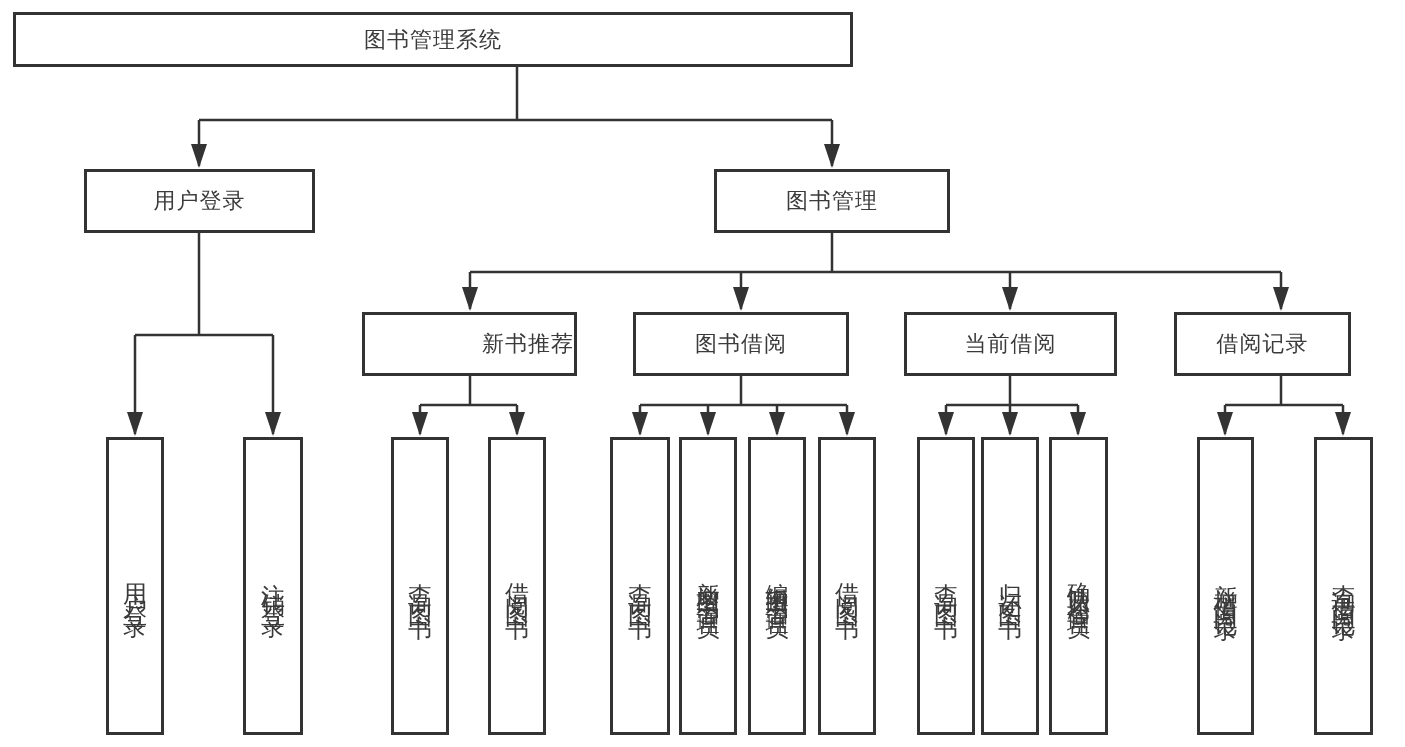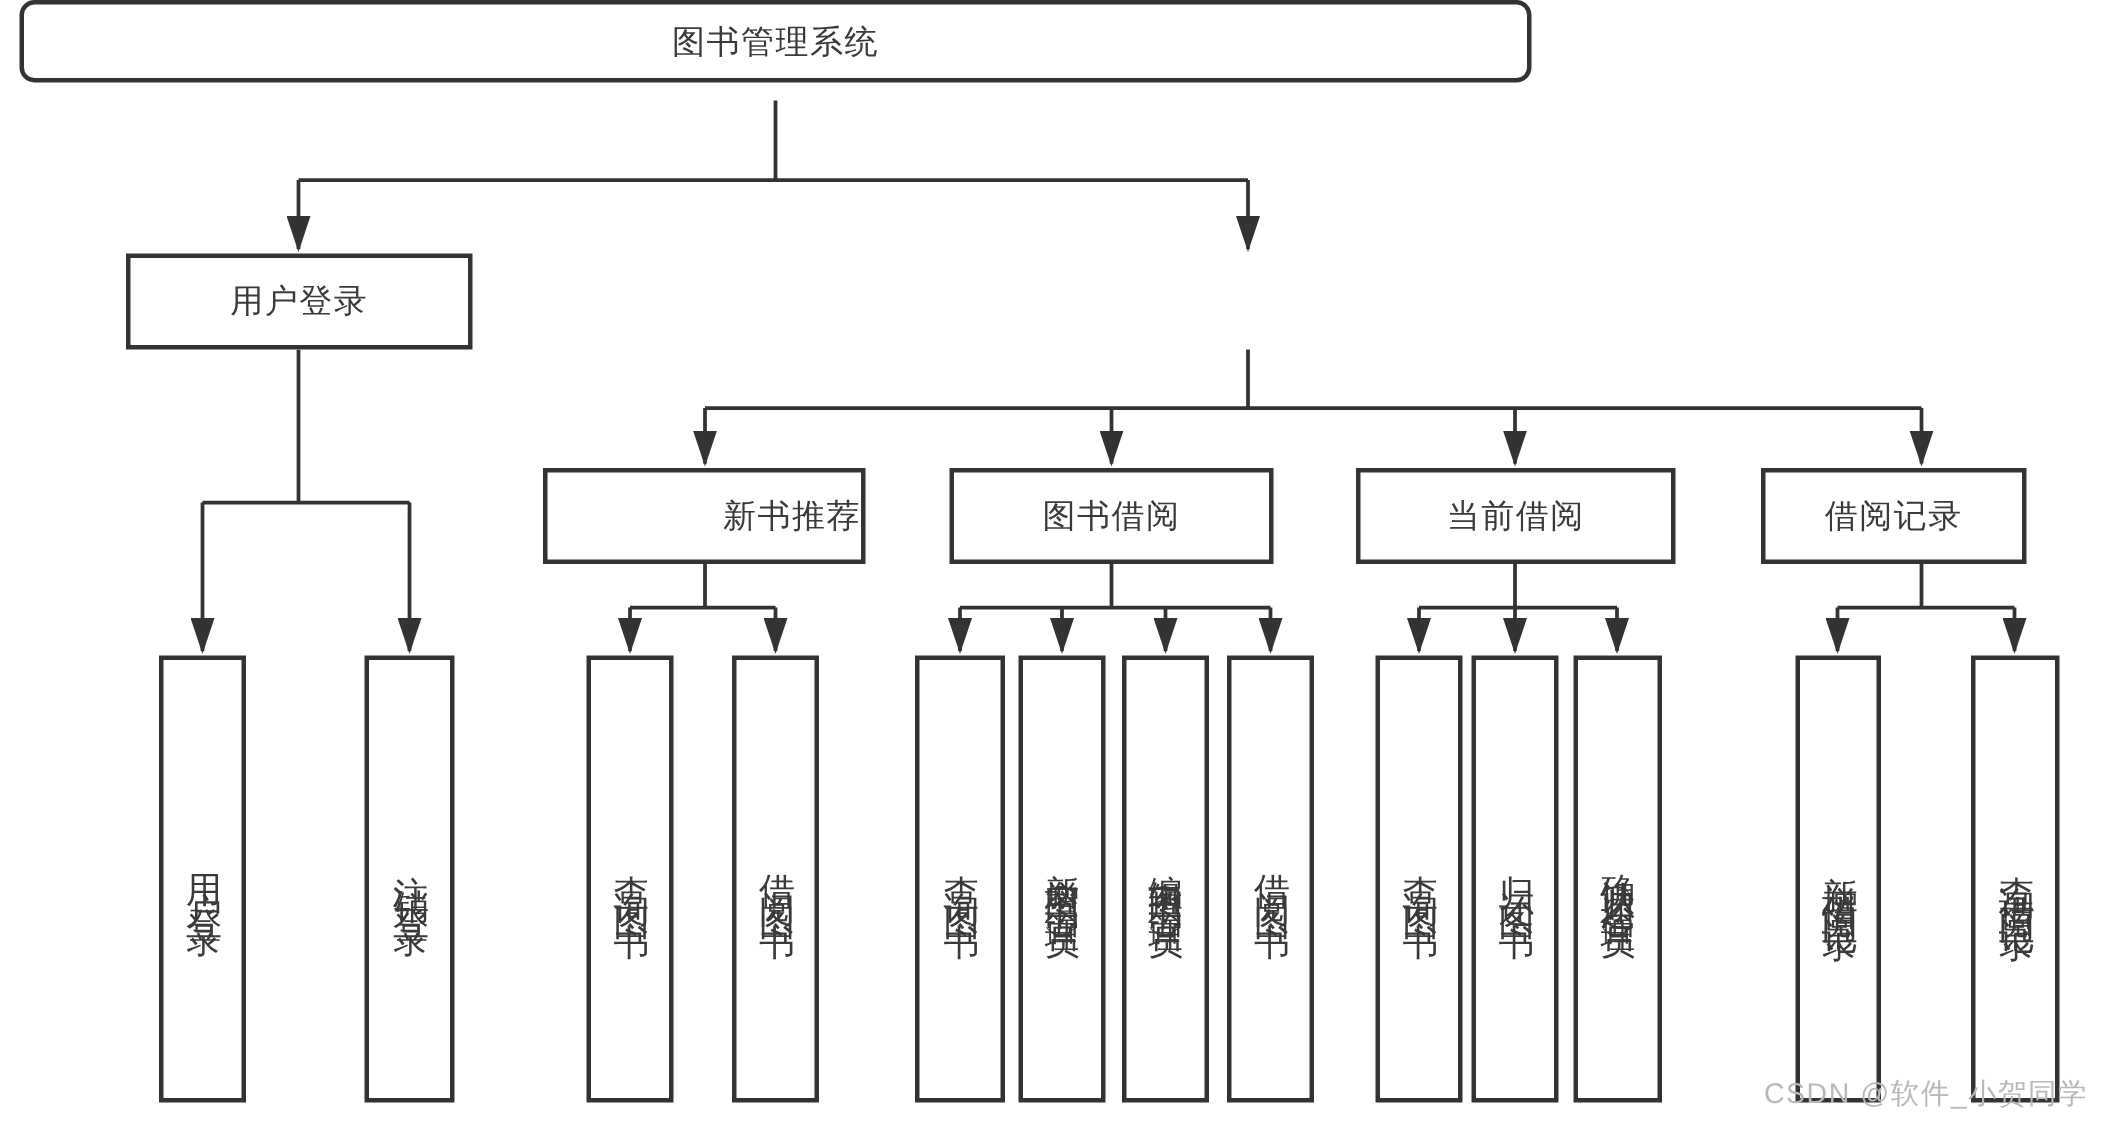--- a/index.html
+++ b/index.html
@@ -76,26 +76,29 @@
     <line x1="708" y1="405" x2="708" y2="434" stroke="#333333" stroke-width="2.5" marker-end="url(#arrow)"></line>
     <line x1="777" y1="405" x2="777" y2="434" stroke="#333333" stroke-width="2.5" marker-end="url(#arrow)"></line>
     <line x1="847" y1="405" x2="847" y2="434" stroke="#333333" stroke-width="2.5" marker-end="url(#arrow)"></line>
     <line x1="946" y1="405" x2="946" y2="434" stroke="#333333" stroke-width="2.5" marker-end="url(#arrow)"></line>
     <line x1="1010" y1="405" x2="1010" y2="434" stroke="#333333" stroke-width="2.5" marker-end="url(#arrow)"></line>
     <line x1="1078" y1="405" x2="1078" y2="434" stroke="#333333" stroke-width="2.5" marker-end="url(#arrow)"></line>
     <line x1="1225" y1="405" x2="1225" y2="434" stroke="#333333" stroke-width="2.5" marker-end="url(#arrow)"></line>
     <line x1="1343" y1="405" x2="1343" y2="434" stroke="#333333" stroke-width="2.5" marker-end="url(#arrow)"></line>
   </svg>
 
-  <div class="box" style="left:13px;top:0;width:1008px;height:55px;border-radius:10px;">
+  <div class="box" style="left:13px;top:12px;width:840px;height:55px;">
     <span class="hlabel">图书管理系统</span>
   </div>
 
   <div class="box" style="left:84px;top:169px;width:231px;height:64px;">
     <span class="hlabel">用户登录</span>
+  </div>
+  <div class="box" style="left:714px;top:169px;width:236px;height:64px;">
+    <span class="hlabel">图书管理</span>
   </div>
 
   <div class="box" style="left:362px;top:312px;width:215px;height:64px;justify-content:flex-end;">
     <span class="hlabel">新书推荐</span>
   </div>
   <div class="box" style="left:633px;top:312px;width:216px;height:64px;">
     <span class="hlabel">图书借阅</span>
   </div>
   <div class="box" style="left:904px;top:312px;width:213px;height:64px;text-align:right;">
     <span class="hlabel">当前借阅</span>
@@ -141,15 +144,14 @@
     <span class="vtext tight">确认归还（管理员）</span>
   </div>
 
   <div class="box" style="left:1197px;top:437px;width:57px;height:298px;">
     <span class="vtext mid">新增借阅记录</span>
   </div>
   <div class="box" style="left:1314px;top:437px;width:59px;height:298px;">
     <span class="vtext mid">查询借阅记录</span>
   </div>
 
-  <div id="watermark">CSDN @软件_小贺同学</div>
 
 </div>
 
 </body></html>

